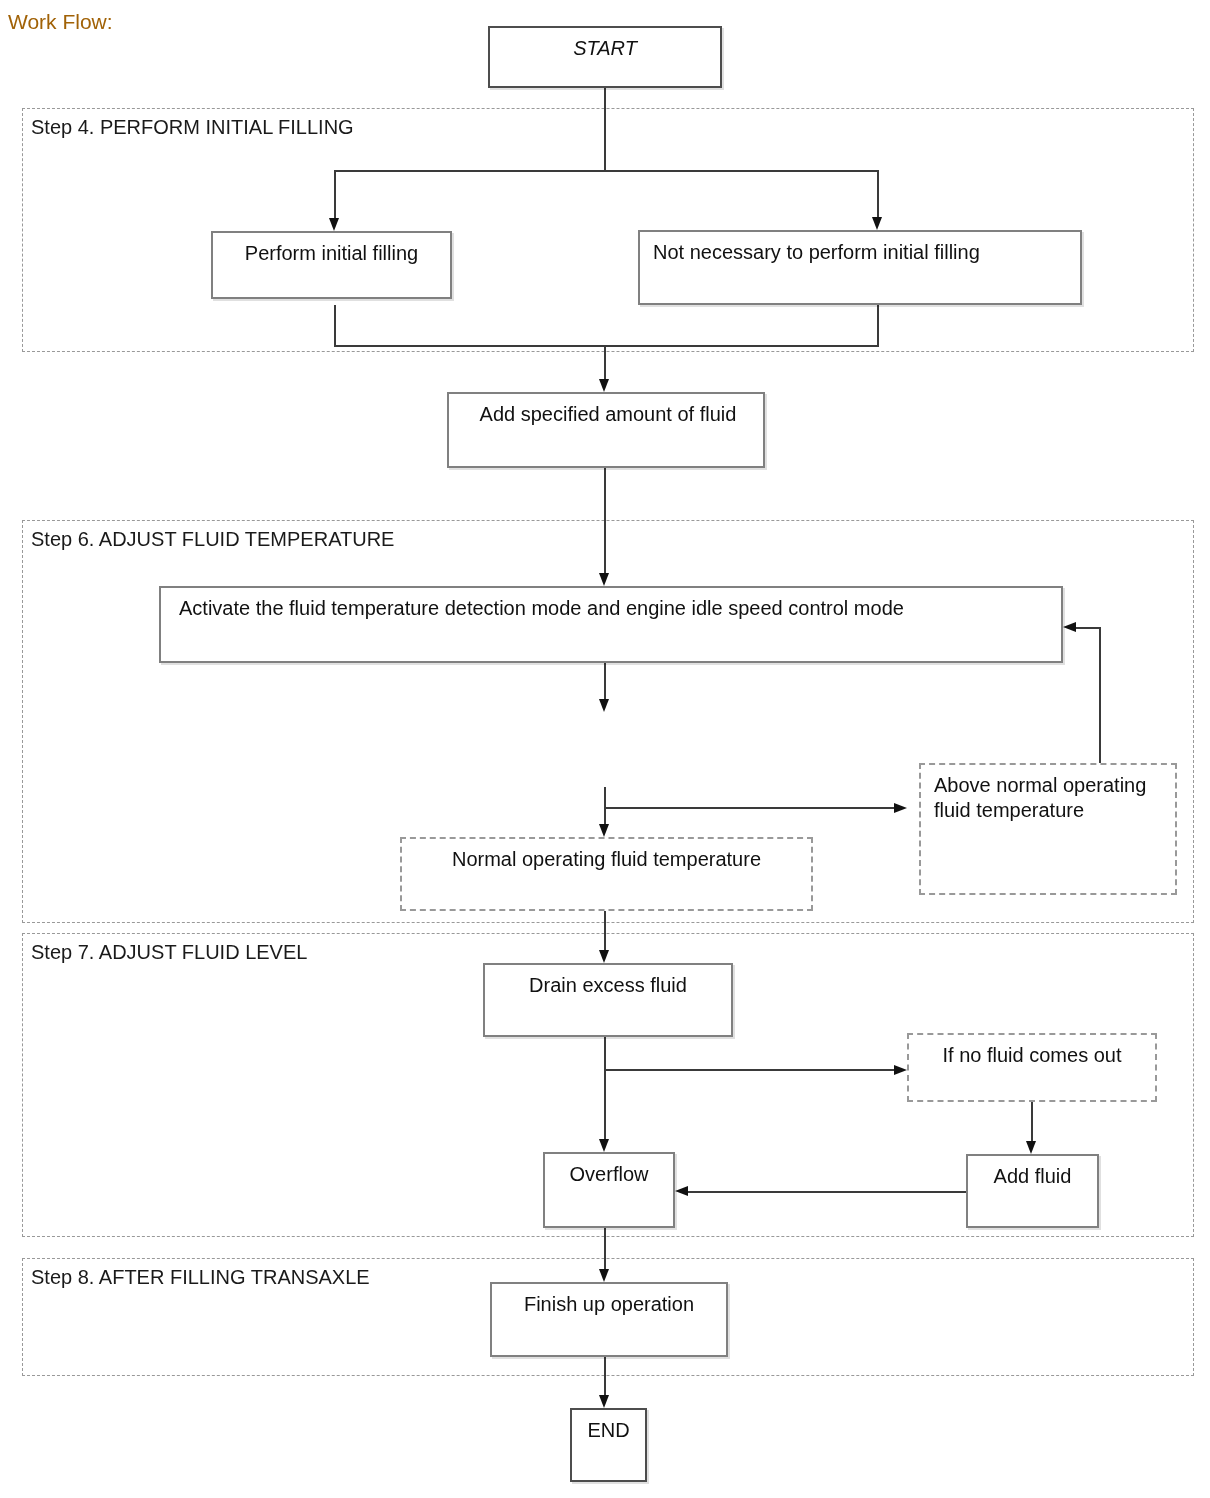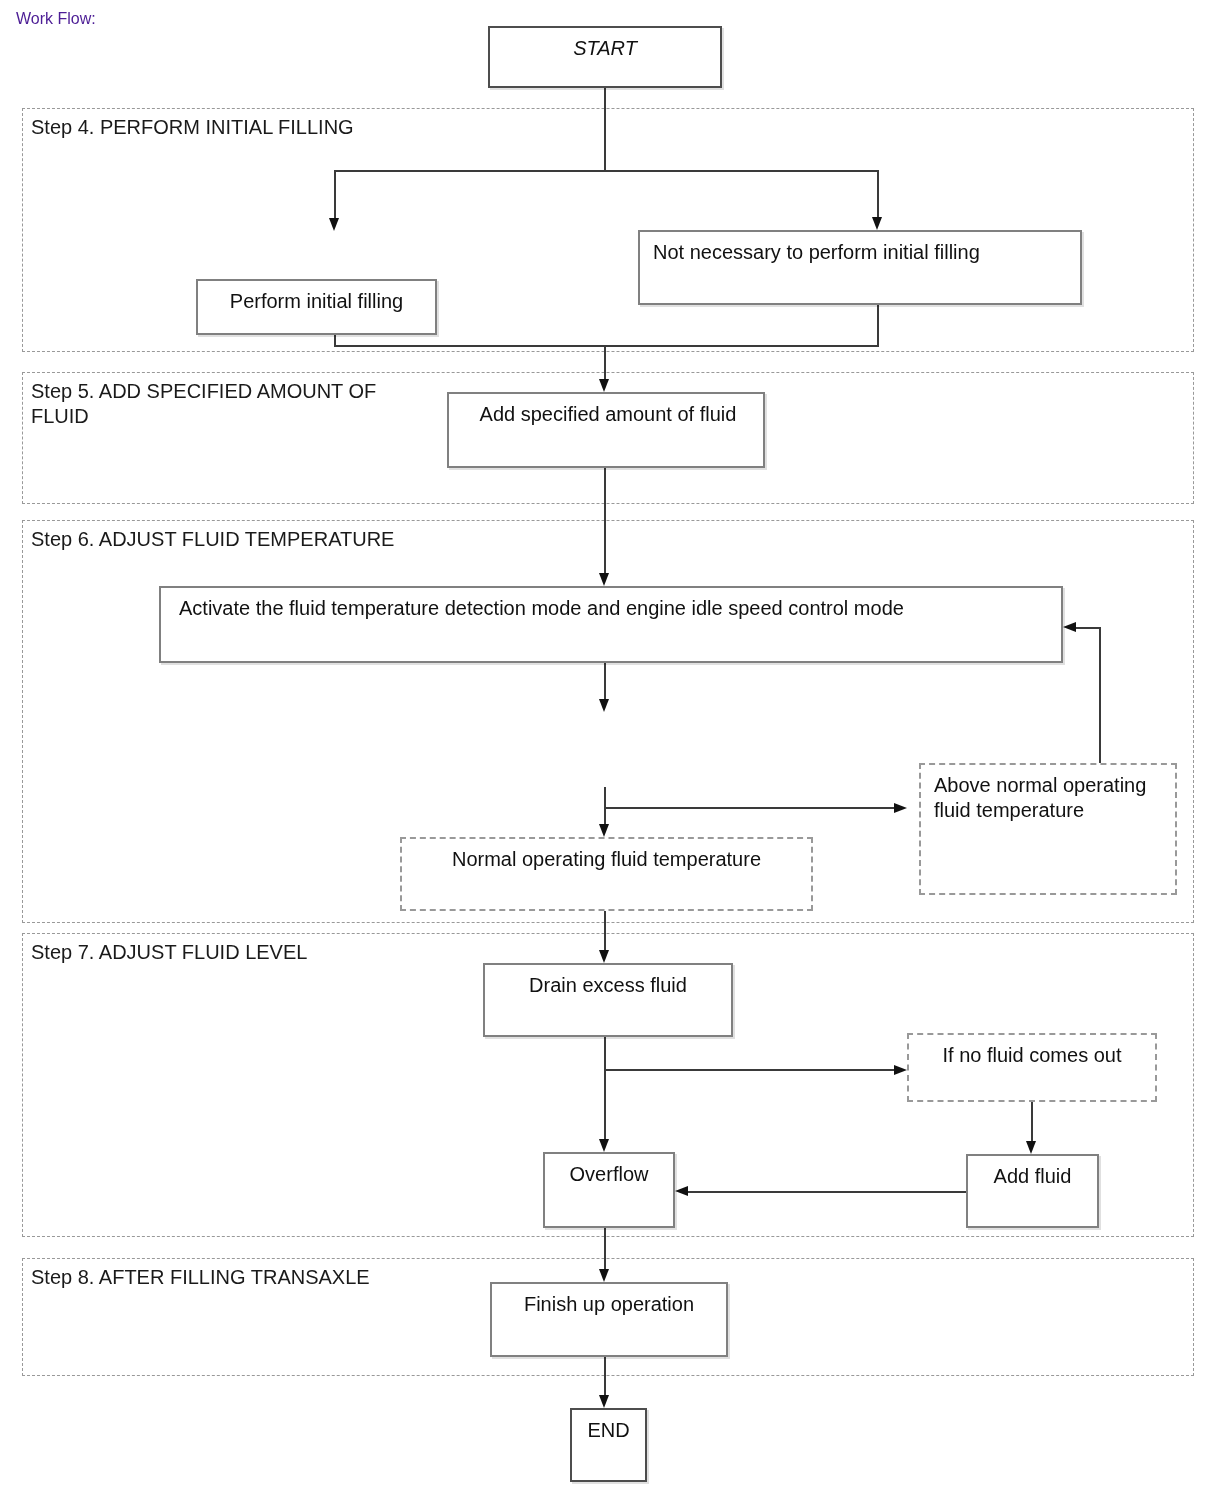--- a/index.html
+++ b/index.html
@@ -7,23 +7,23 @@
     position: relative;
     width: 1210px;
     height: 1498px;
     background: #ffffff;
     font-family: "Liberation Sans", sans-serif;
     color: #111;
     overflow: hidden;
   }
   .page-title {
     position: absolute;
-    left: 16px; top: 10px;
-    font-size: 16px;
-    color: #4c1d95;
+    left: 8px; top: 10px;
+    font-size: 21px;
+    color: #a16207;
   }
   .section {
     position: absolute;
     border: 1px dashed #999999;
     box-sizing: border-box;
     background: transparent;
   }
   .section-label {
     position: absolute;
     left: 8px; top: 6px;
@@ -75,23 +75,20 @@
 </head>
 <body>
 
 <div class="canvas">
 
   <div class="page-title">Work Flow:</div>
 
   <div class="section" style="left:22px; top:108px; width:1172px; height:244px;">
     <div class="section-label">Step 4. PERFORM INITIAL FILLING</div>
   </div>
-  <div class="section" style="left:22px; top:372px; width:1172px; height:132px;">
-    <div class="section-label" style="max-width:380px;">Step 5. ADD SPECIFIED AMOUNT OF FLUID</div>
-  </div>
   <div class="section" style="left:22px; top:520px; width:1172px; height:403px;">
     <div class="section-label">Step 6. ADJUST FLUID TEMPERATURE</div>
   </div>
   <div class="section" style="left:22px; top:933px; width:1172px; height:304px;">
     <div class="section-label">Step 7. ADJUST FLUID LEVEL</div>
   </div>
   <div class="section" style="left:22px; top:1258px; width:1172px; height:118px;">
     <div class="section-label">Step 8. AFTER FILLING TRANSAXLE</div>
   </div>
 
@@ -141,21 +138,21 @@
   <div class="arrow-left" style="left:675px; top:1186px;"></div>
 
   <div class="vline" style="left:604px; top:1228px; height:41px;"></div>
   <div class="arrow-down" style="left:599px; top:1269px;"></div>
 
   <div class="vline" style="left:604px; top:1357px; height:38px;"></div>
   <div class="arrow-down" style="left:599px; top:1395px;"></div>
 
   <div class="node terminal" style="left:488px; top:26px; width:234px; height:62px;font-style:italic;">START</div>
 
-  <div class="node" style="left:196px; top:231px; width:241px; height:56px;margin-top:48px;">Perform initial filling</div>
+  <div class="node" style="left:211px; top:231px; width:241px; height:68px;">Perform initial filling</div>
 
   <div class="node ta-left" style="left:638px; top:230px; width:444px; height:75px;">Not necessary to perform initial filling</div>
 
   <div class="node" style="left:447px; top:392px; width:318px; height:76px; padding-right:4px;">Add specified amount of fluid</div>
 
   <div class="node ta-left" style="left:159px; top:586px; width:904px; height:77px; padding-left:18px;">Activate the fluid temperature detection mode and engine idle speed control mode</div>
 
 
   <div class="node dashed ta-left" style="left:919px; top:763px; width:258px; height:132px;">Above normal operating fluid temperature</div>
 

